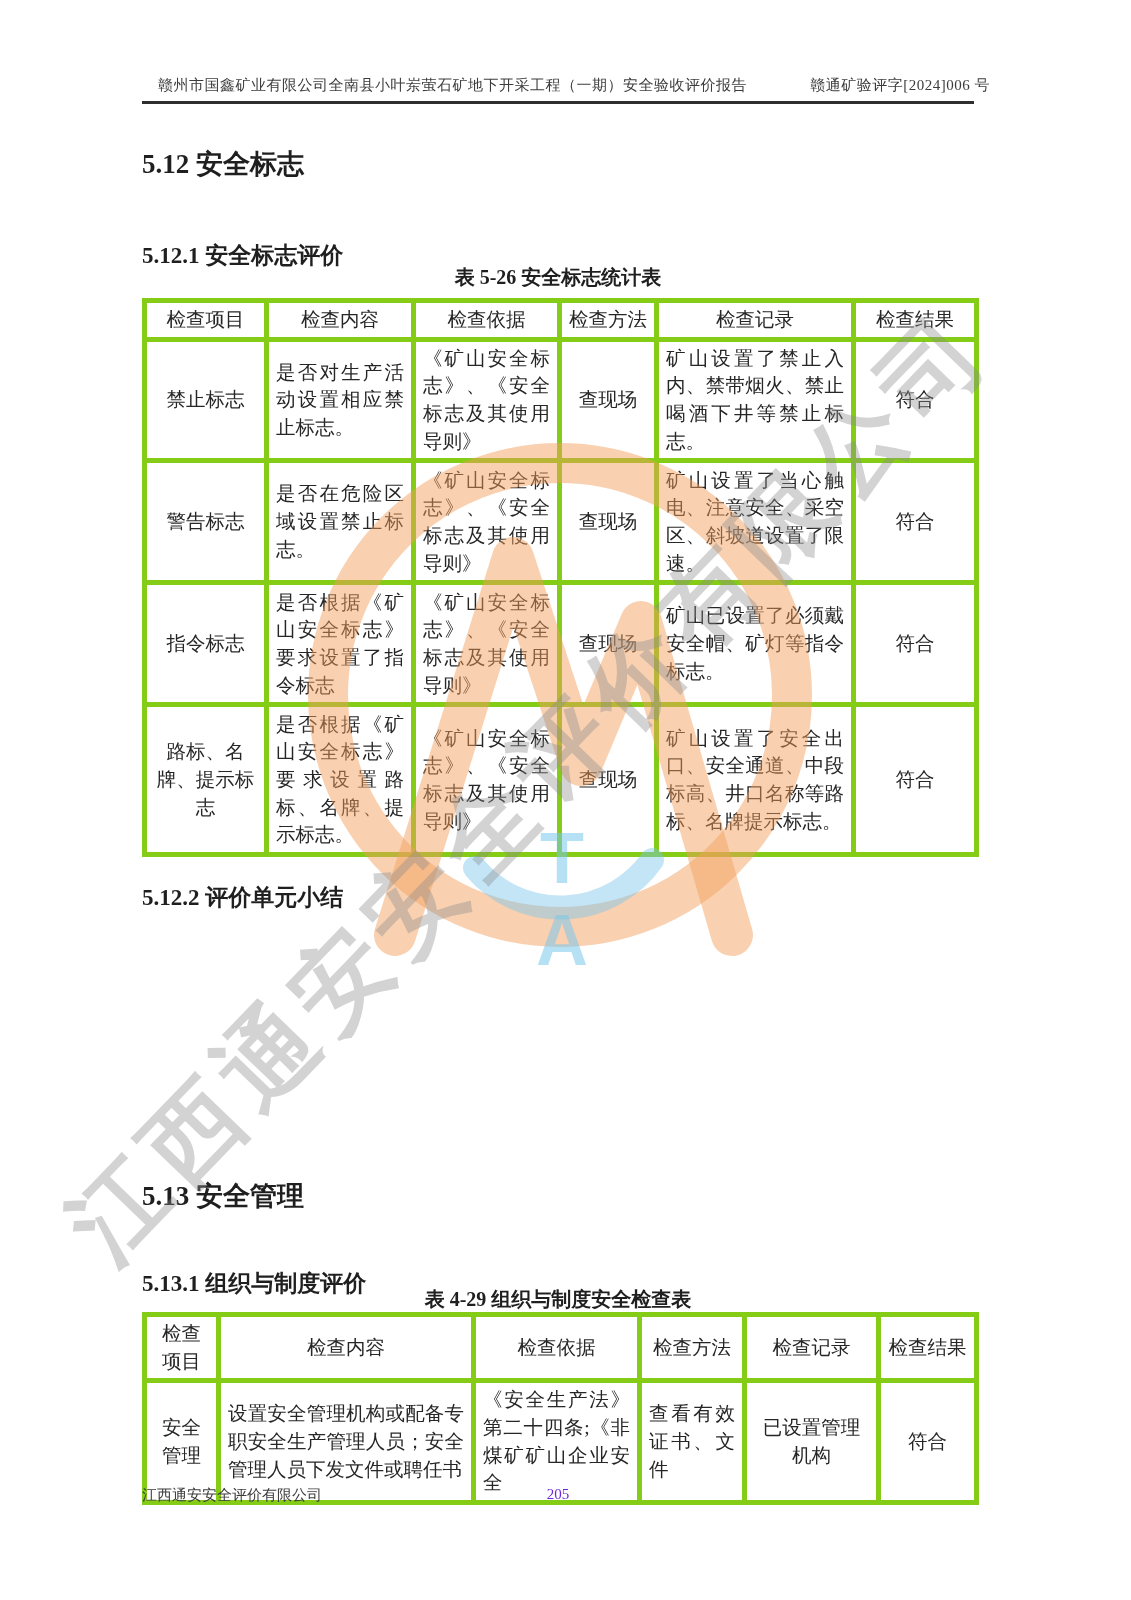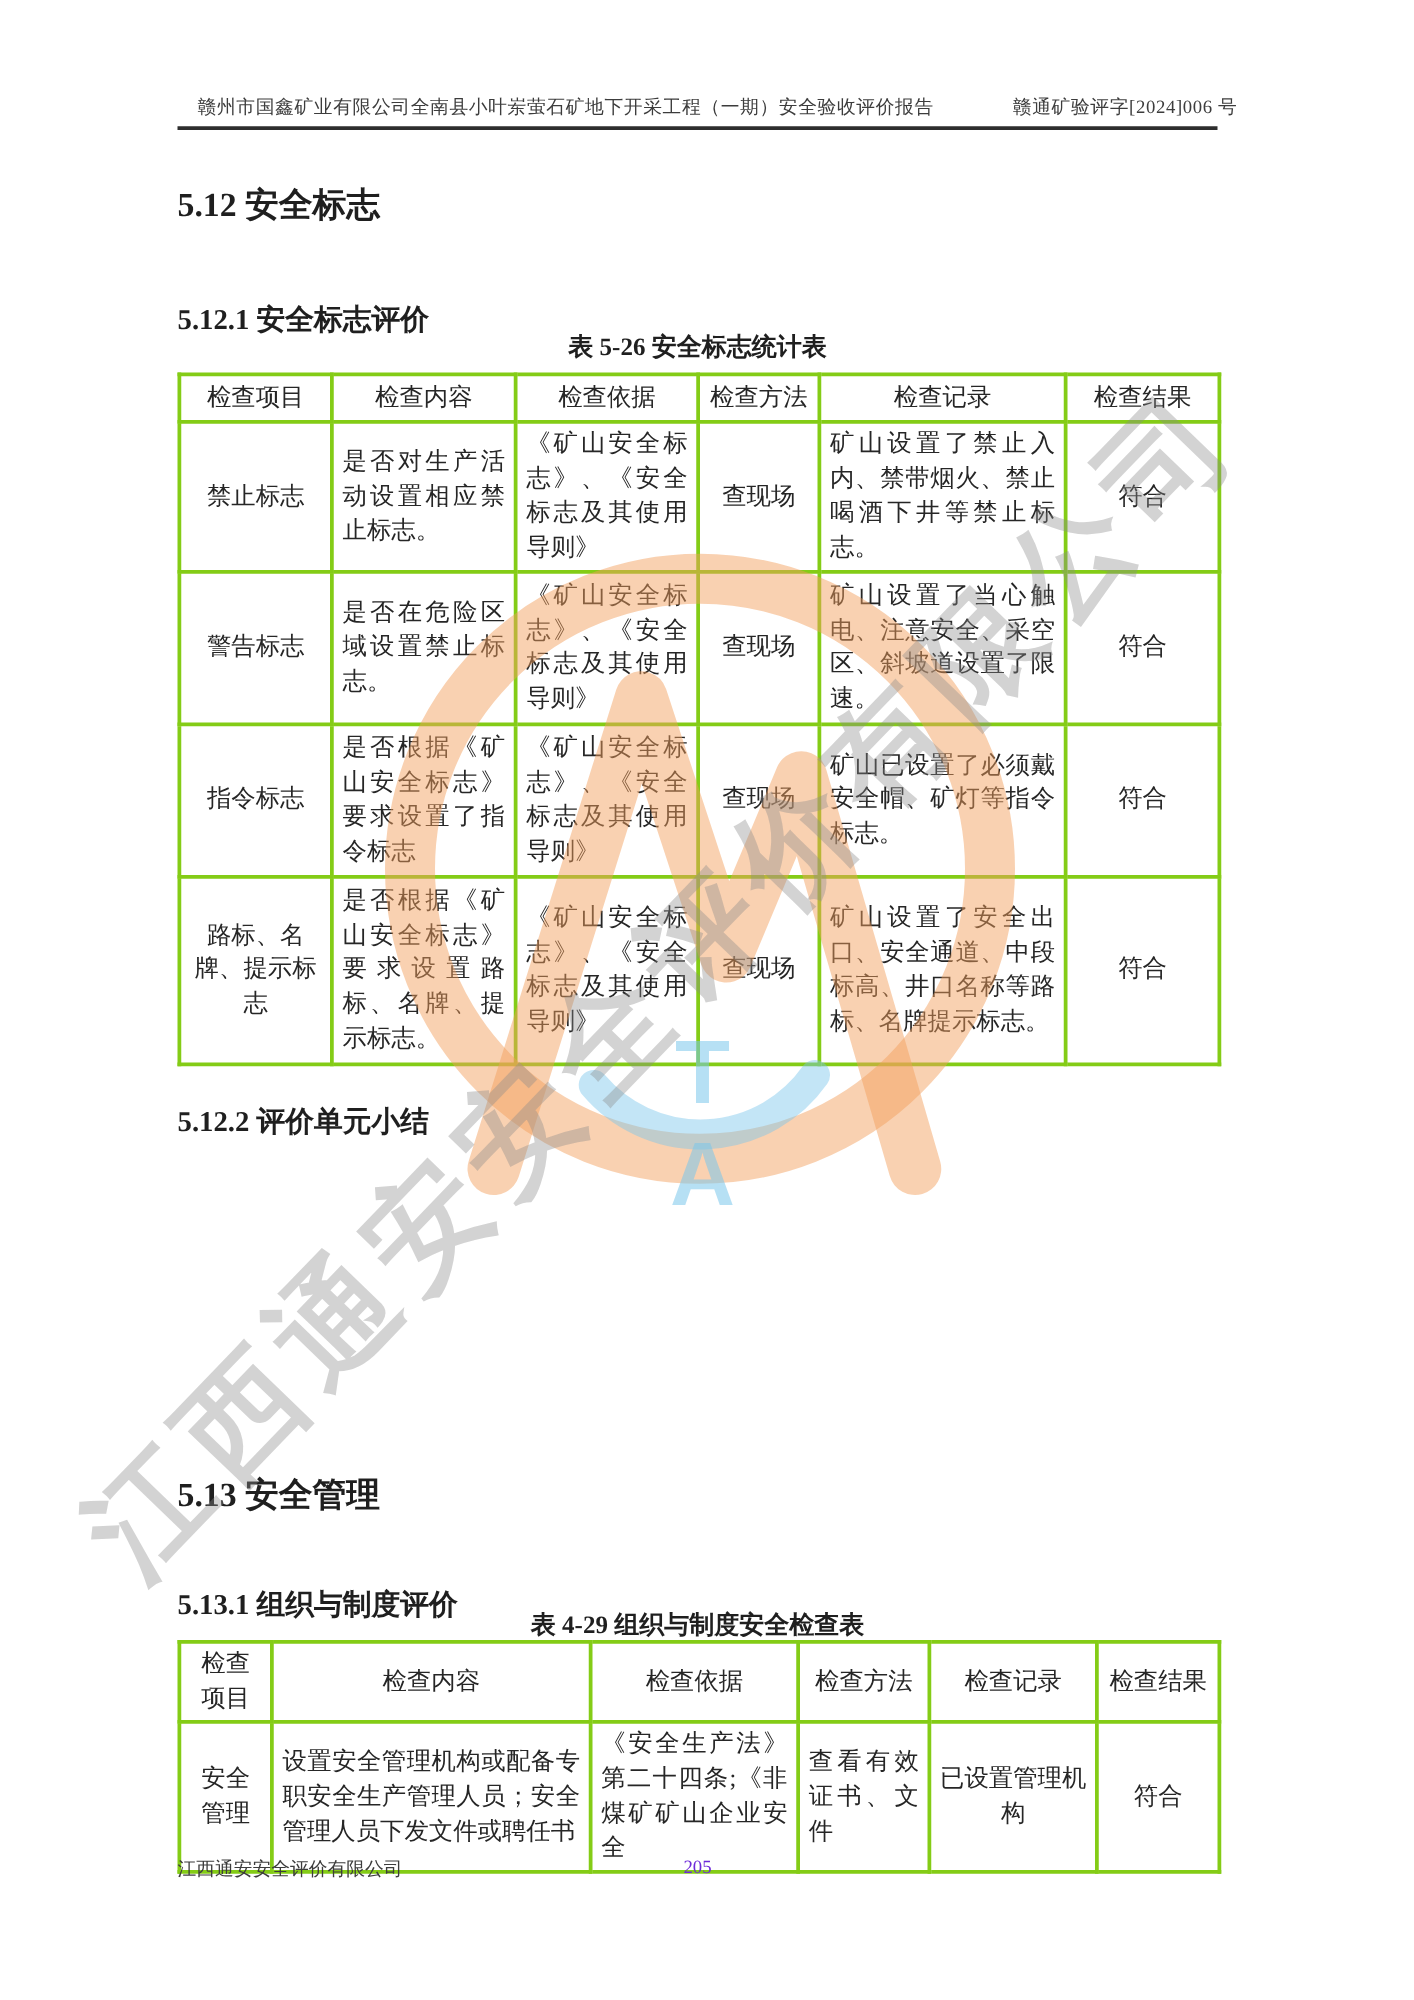--- a/index.html
+++ b/index.html
@@ -41,21 +41,21 @@
   }
 
   
   table {
     border-collapse:collapse; width:832px; table-layout:fixed;
     font-size:19.5px; color:#262626;
   }
   #table1 { left:142px; top:298px; }
   #table2 { left:142px; top:1312px; }
   td, th {
-    border:3px solid #84cc16; padding:3px 7px;
+    border:5px solid #84cc16; padding:3px 7px;
     line-height:1.42; vertical-align:middle; font-weight:400;
   }
   th { text-align:center; height:38px; }
   #table2 th { height:56px; }
   .c-center { text-align:center; }
   .c-just   { text-align:justify; }
   #table1 tr.r1 { height:112px; }
   #table1 tr.r2 { height:122px; }
   #table1 tr.r3 { height:122px; }
   #table1 tr.r4 { height:150px; }

